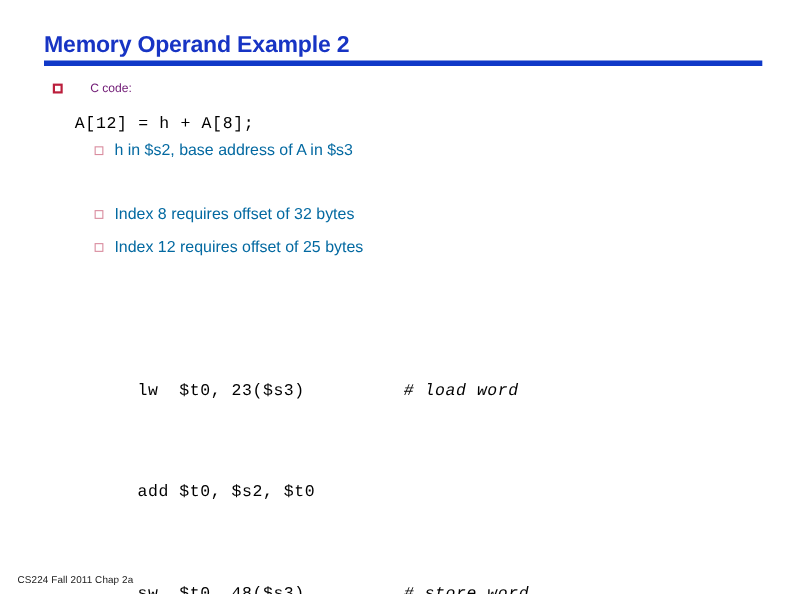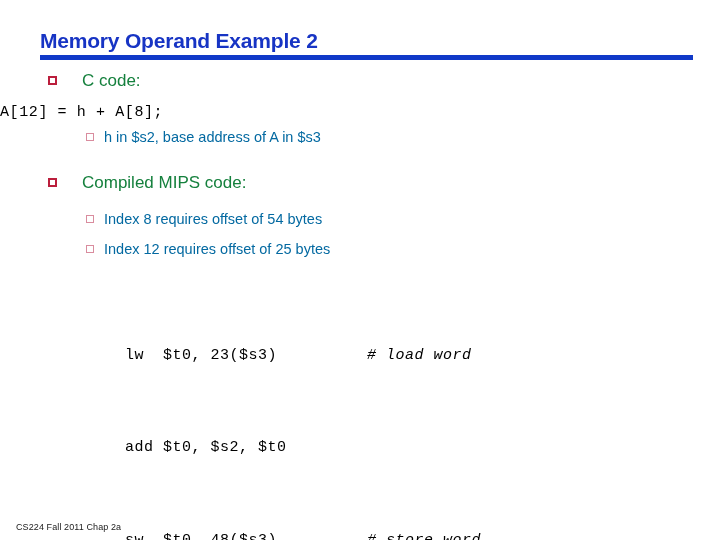--- a/index.html
+++ b/index.html
@@ -50,22 +50,22 @@
   .body-block {
     position: absolute;
     left: 0;
     top: 70px;
     width: 720px;
   }
 
   .lvl1 {
     position: relative;
     padding-left: 82px;
-    font-size: 17px;
-    color: #15803d;
+    font-size: 11px;
+    color: #701a75;
     line-height: 22px;
     margin-bottom: 2px;
   }
   .lvl1 .bullet-sq {
     position: absolute;
     left: 48px;
     top: 6px;
     width: 9px;
     height: 9px;
     box-sizing: border-box;
@@ -86,20 +86,21 @@
     left: 86px;
     top: 5px;
     width: 8px;
     height: 8px;
     box-sizing: border-box;
     border: 1.5px solid #d98c9e;
     background: #ffffff;
   }
 
   .c-code {
+    padding-left: 68px;
     font-family: "Liberation Mono", "DejaVu Sans Mono", monospace;
     font-size: 15px;
     line-height: 22px;
     color: #000000;
     letter-spacing: 0.6px;
     margin-bottom: 4px;
   }
 
   .spacer-lg { height: 22px; }
   .spacer-md { height: 14px; }
@@ -153,30 +154,26 @@
 
     <div class="c-code">A[12] = h + A[8];</div>
 
     <div class="lvl2">
       <span class="bullet-sq2"></span>
       <span>h in $s2, base address of A in $s3</span>
     </div>
 
     <div class="spacer-lg"></div>
 
-    <div class="lvl1">
-      <span class="bullet-sq"></span>
-      <span>Compiled MIPS code:</span>
-    </div>
 
     <div class="spacer-md"></div>
 
     <div class="lvl2">
       <span class="bullet-sq2"></span>
-      <span>Index 8 requires offset of 54 bytes</span>
+      <span>Index 8 requires offset of 32 bytes</span>
     </div>
 
     <div class="spacer-sm"></div>
 
     <div class="lvl2">
       <span class="bullet-sq2"></span>
       <span>Index 12 requires offset of 25 bytes</span>
     </div>
 
   </div>

